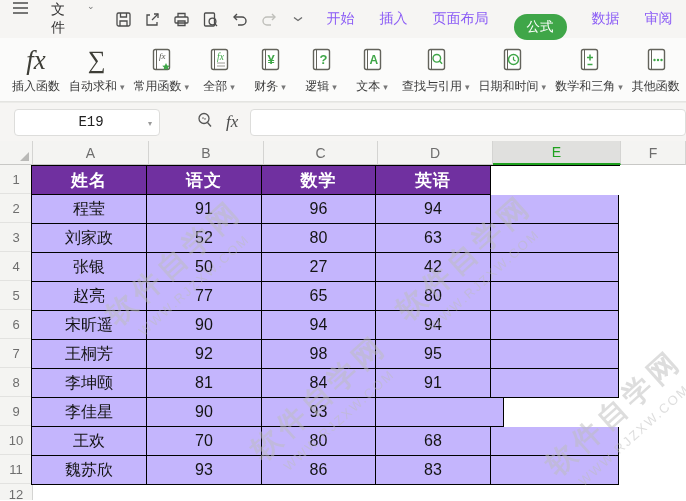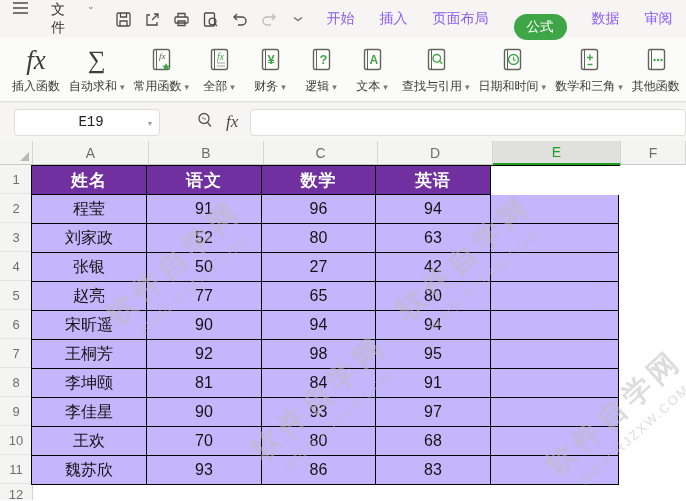--- a/index.html
+++ b/index.html
@@ -357,21 +357,20 @@
         <div class="tcell dcell c-a">李坤颐</div>
         <div class="tcell dcell c-b">81</div>
         <div class="tcell dcell c-c">84</div>
         <div class="tcell dcell c-d">91</div>
         <div class="tcell dcell c-e"></div>
       </div>
       <div class="trow">
         <div class="tcell dcell c-a">李佳星</div>
         <div class="tcell dcell c-b">90</div>
         <div class="tcell dcell c-c">93</div>
-        <div class="tcell dcell c-d">97</div>
         <div class="tcell dcell c-e"></div>
       </div>
       <div class="trow">
         <div class="tcell dcell c-a">王欢</div>
         <div class="tcell dcell c-b">70</div>
         <div class="tcell dcell c-c">80</div>
         <div class="tcell dcell c-d">68</div>
         <div class="tcell dcell c-e"></div>
       </div>
       <div class="trow">

